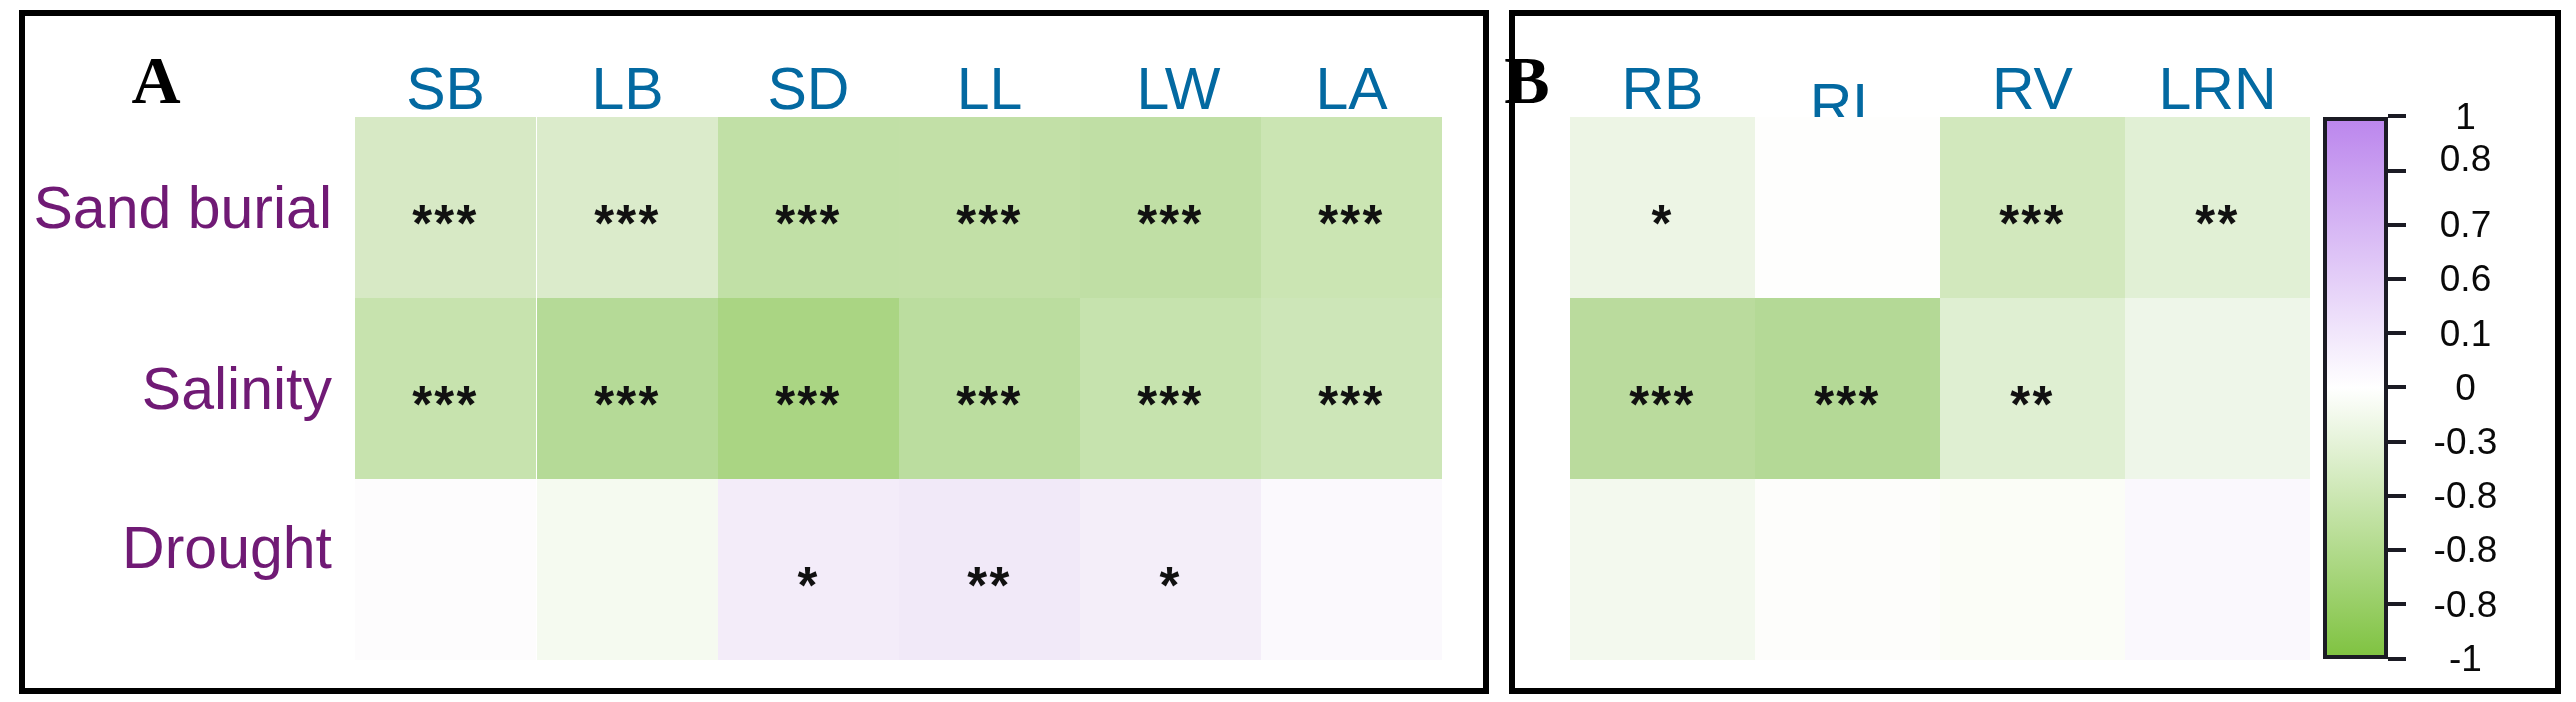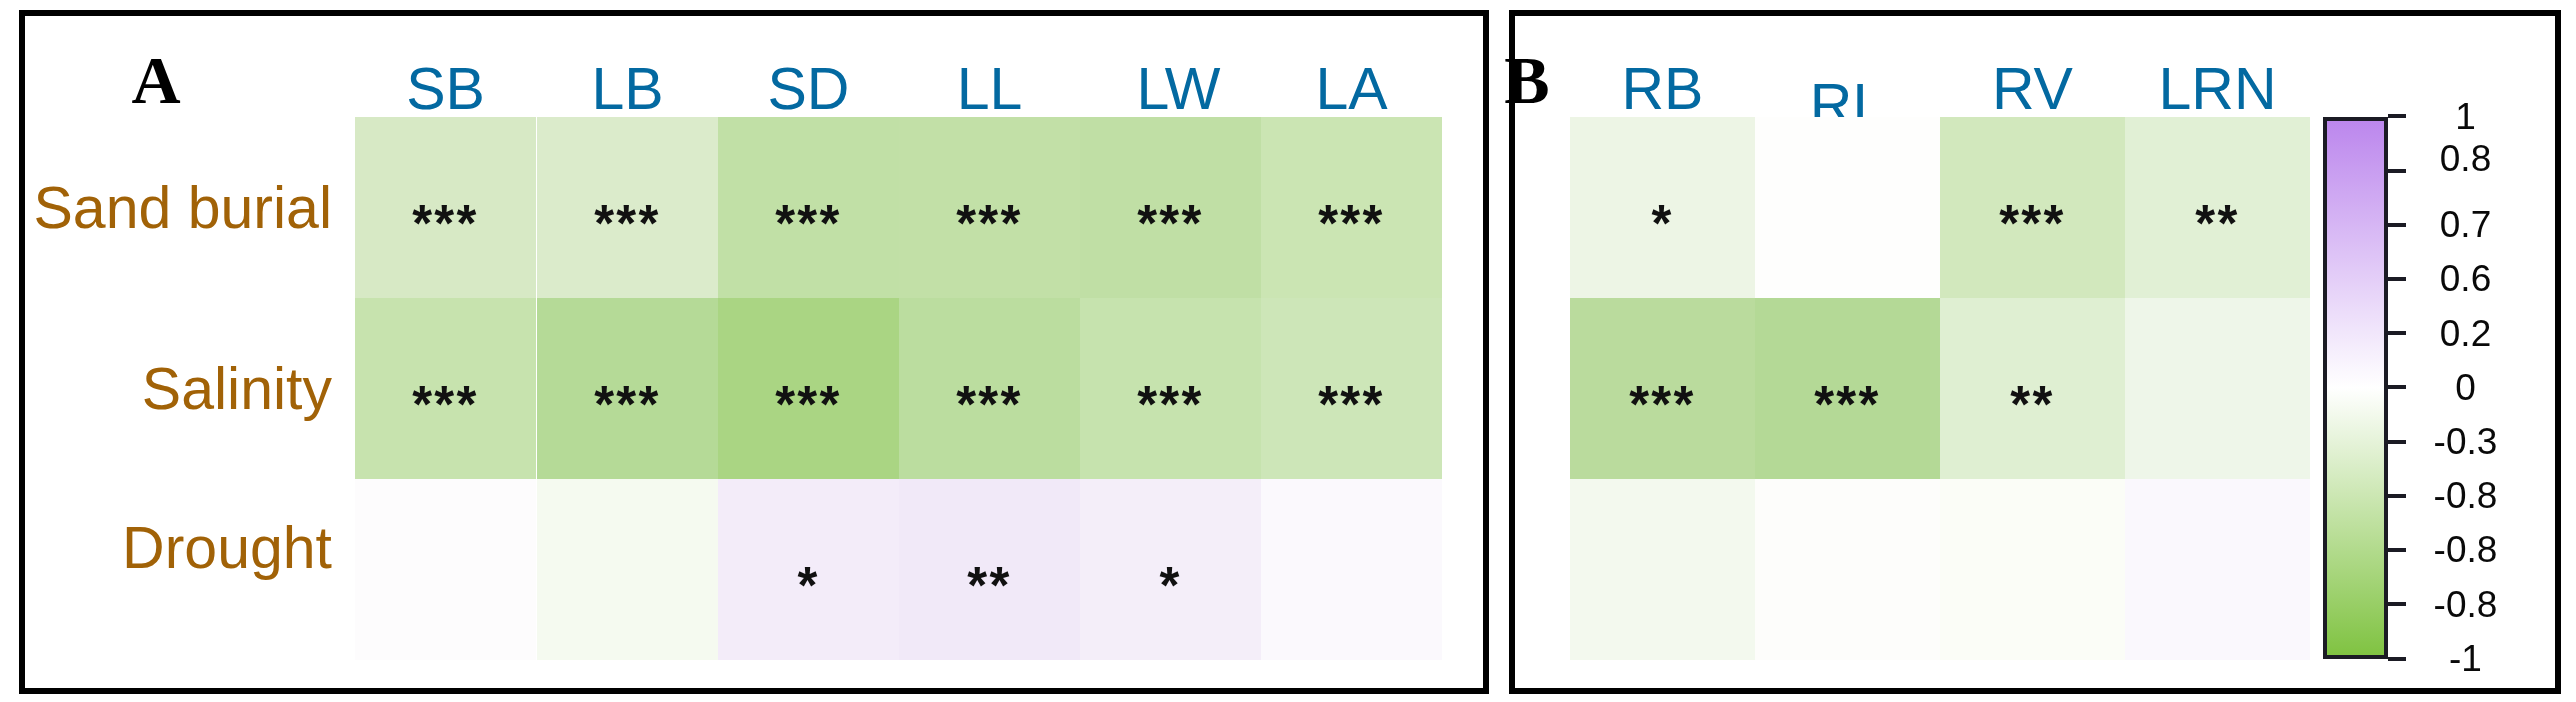--- a/index.html
+++ b/index.html
@@ -31,21 +31,21 @@
     font-size:59px;
     line-height:59px;
     color:#0369a1;
     white-space:nowrap;
   }
   .row-label{
     position:absolute;
     text-align:right;
     font-size:59px;
     line-height:64px;
-    color:#a16207;
+    color:#701a75;
     white-space:nowrap;
   }
   .hm-cell{
     position:absolute;
     display:flex;
     align-items:center;
     justify-content:center;
   }
   .stars{
     font-size:51px;
@@ -173,21 +173,21 @@
       <div class="colorbar" style="left: 2323px; top: 117px; width: 65px; height: 542px; background: linear-gradient(rgb(188, 135, 237) 0%, rgb(255, 255, 255) 50%, rgb(128, 195, 66) 100%);"></div>
       <div class="cb-tick" style="left: 2388px; top: 114px; width: 17.5px; height: 4px;"></div>
       <div class="cb-label" style="left: 2410px; top: 98px; width: 111px;">1</div>
       <div class="cb-tick" style="left: 2388px; top: 169px; width: 17.5px; height: 4px;"></div>
       <div class="cb-label" style="left: 2410px; top: 140px; width: 111px;">0.8</div>
       <div class="cb-tick" style="left: 2388px; top: 223px; width: 17.5px; height: 4px;"></div>
       <div class="cb-label" style="left: 2410px; top: 206px; width: 111px;">0.7</div>
       <div class="cb-tick" style="left: 2388px; top: 277px; width: 17.5px; height: 4px;"></div>
       <div class="cb-label" style="left: 2410px; top: 260px; width: 111px;">0.6</div>
       <div class="cb-tick" style="left: 2388px; top: 331px; width: 17.5px; height: 4px;"></div>
-      <div class="cb-label" style="left: 2410px; top: 315px; width: 111px;">0.2</div>
+      <div class="cb-label" style="left: 2410px; top: 315px; width: 111px;">0.1</div>
       <div class="cb-tick" style="left: 2388px; top: 385px; width: 17.5px; height: 4px;"></div>
       <div class="cb-label" style="left: 2410px; top: 369px; width: 111px;">0</div>
       <div class="cb-tick" style="left: 2388px; top: 440px; width: 17.5px; height: 4px;"></div>
       <div class="cb-label" style="left: 2410px; top: 423px; width: 111px;">-0.3</div>
       <div class="cb-tick" style="left: 2388px; top: 494px; width: 17.5px; height: 4px;"></div>
       <div class="cb-label" style="left: 2410px; top: 477px; width: 111px;">-0.8</div>
       <div class="cb-tick" style="left: 2388px; top: 548px; width: 17.5px; height: 4px;"></div>
       <div class="cb-label" style="left: 2410px; top: 531px; width: 111px;">-0.8</div>
       <div class="cb-tick" style="left: 2388px; top: 602px; width: 17.5px; height: 4px;"></div>
       <div class="cb-label" style="left: 2410px; top: 586px; width: 111px;">-0.8</div>

